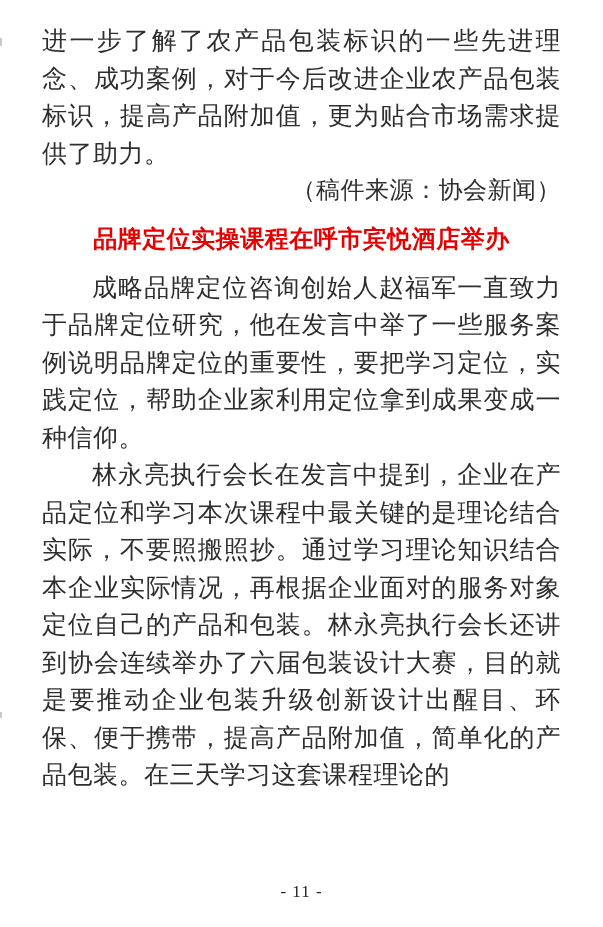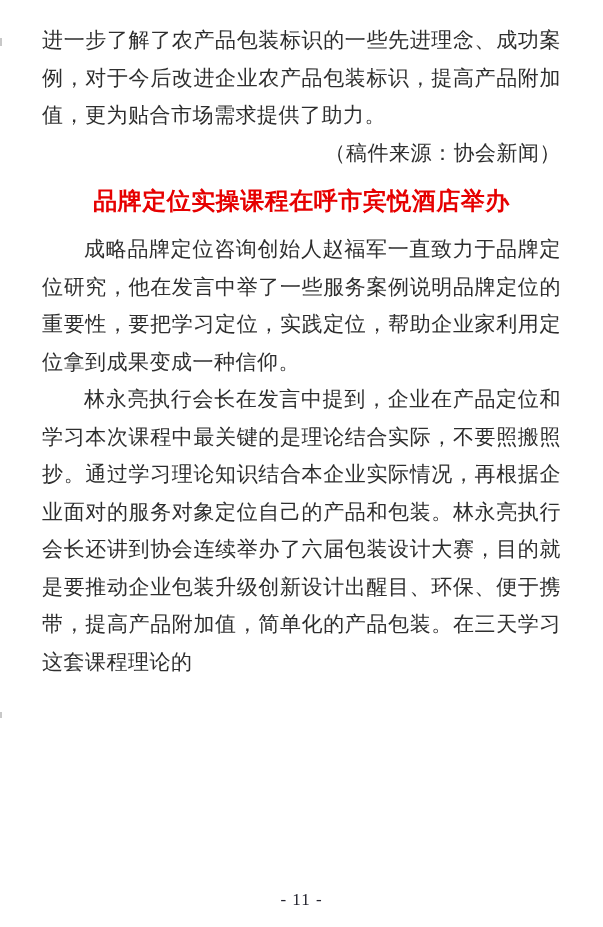--- a/index.html
+++ b/index.html
@@ -13,50 +13,50 @@
     font-family: "Liberation Serif", "DejaVu Serif", serif;
     color: #2e2e2e;
   }
   .content {
     position: absolute;
     left: 42px;
     right: 42px;
     top: 22px;
   }
   .body-par {
-    font-size: 21px;
+    font-size: 25px;
     line-height: 37.5px;
     text-align: justify;
     text-justify: inter-character;
     letter-spacing: 0.5px;
     color: #2e2e2e;
   }
   .no-indent { text-indent: 0; }
   .indent { text-indent: 2em; }
   .source-line {
-    font-size: 21px;
+    font-size: 24px;
     line-height: 37.5px;
     text-align: right;
     letter-spacing: 0.5px;
     color: #2e2e2e;
   }
   .article-title {
     margin: 9px 0 10px 0;
     font-size: 24px;
     line-height: 40px;
     font-weight: bold;
     text-align: center;
     letter-spacing: 0.5px;
     color: #e60000;
   }
   .footer {
     position: absolute;
     left: 0;
     right: 0;
-    bottom: 16px;
+    bottom: 24px;
     text-align: center;
     font-size: 17px;
     line-height: 22px;
     color: #23232e;
     letter-spacing: 1px;
   }
   .speck {
     position: absolute;
     left: 0;
     width: 2px;

